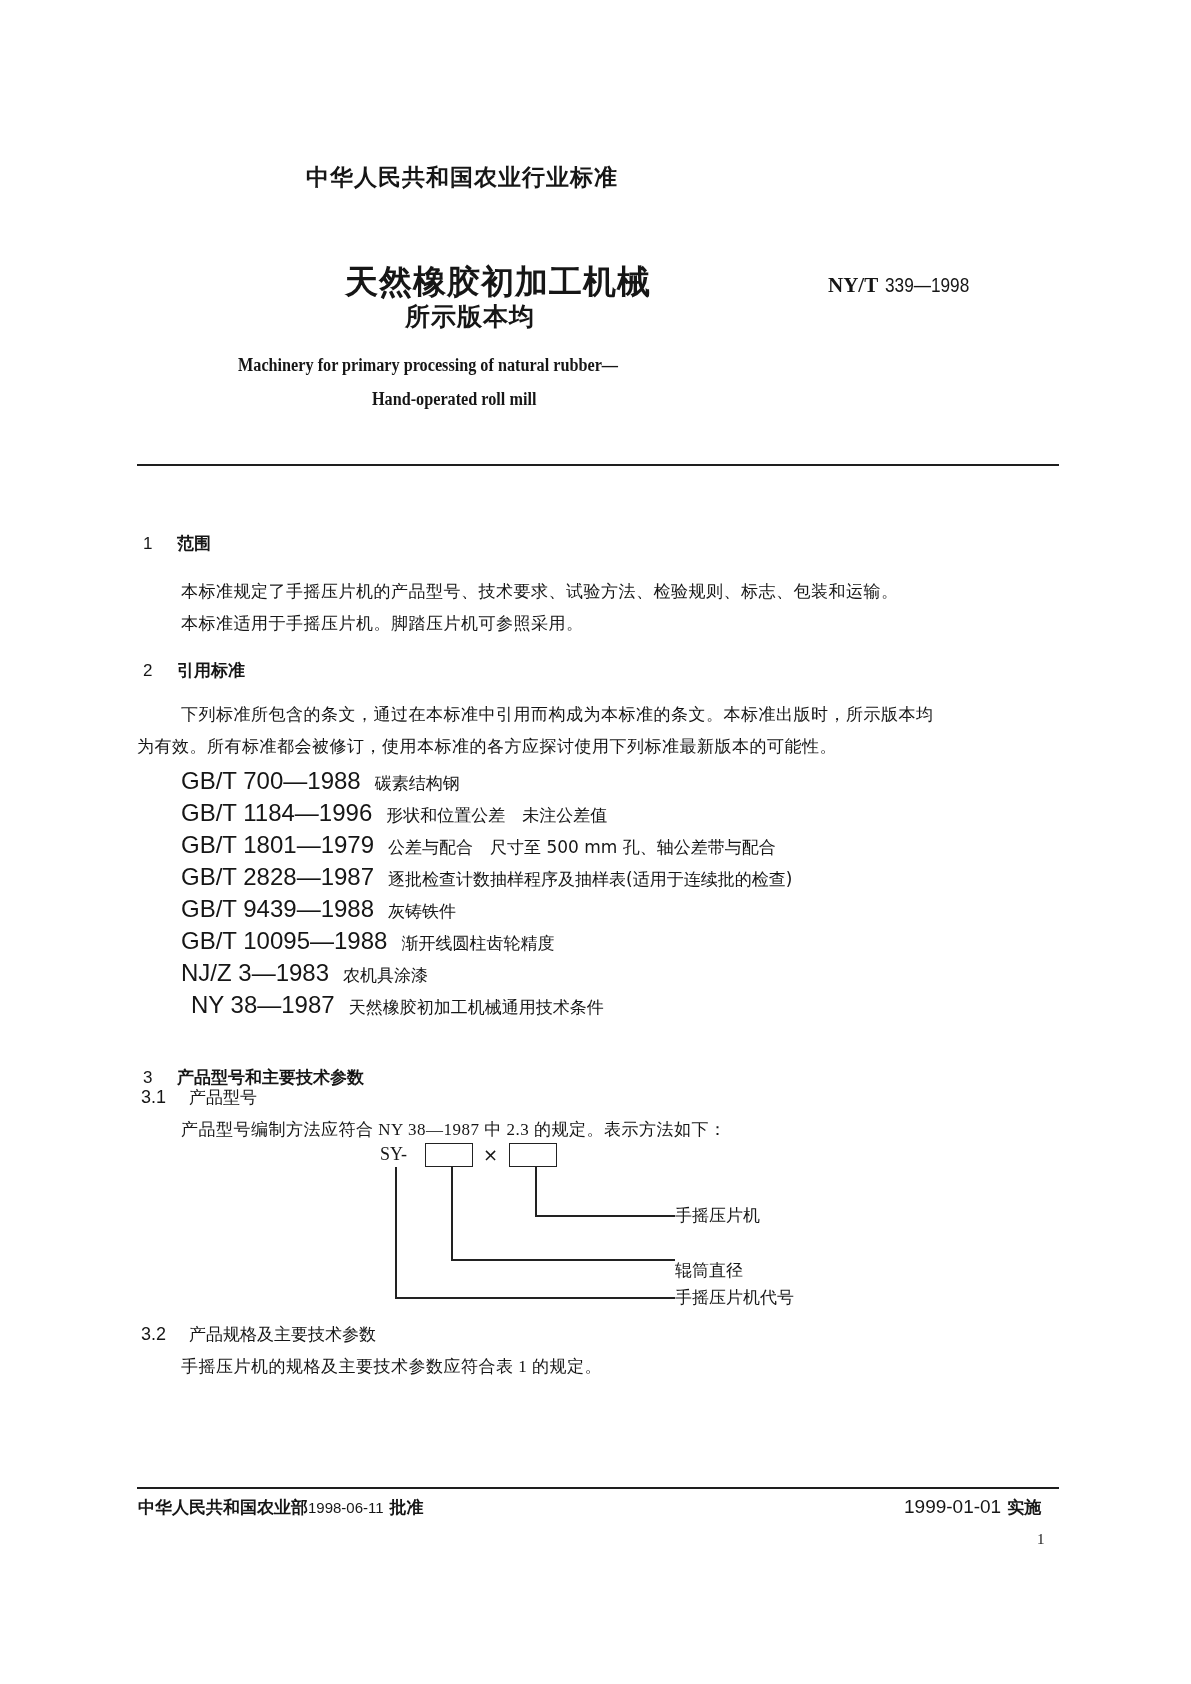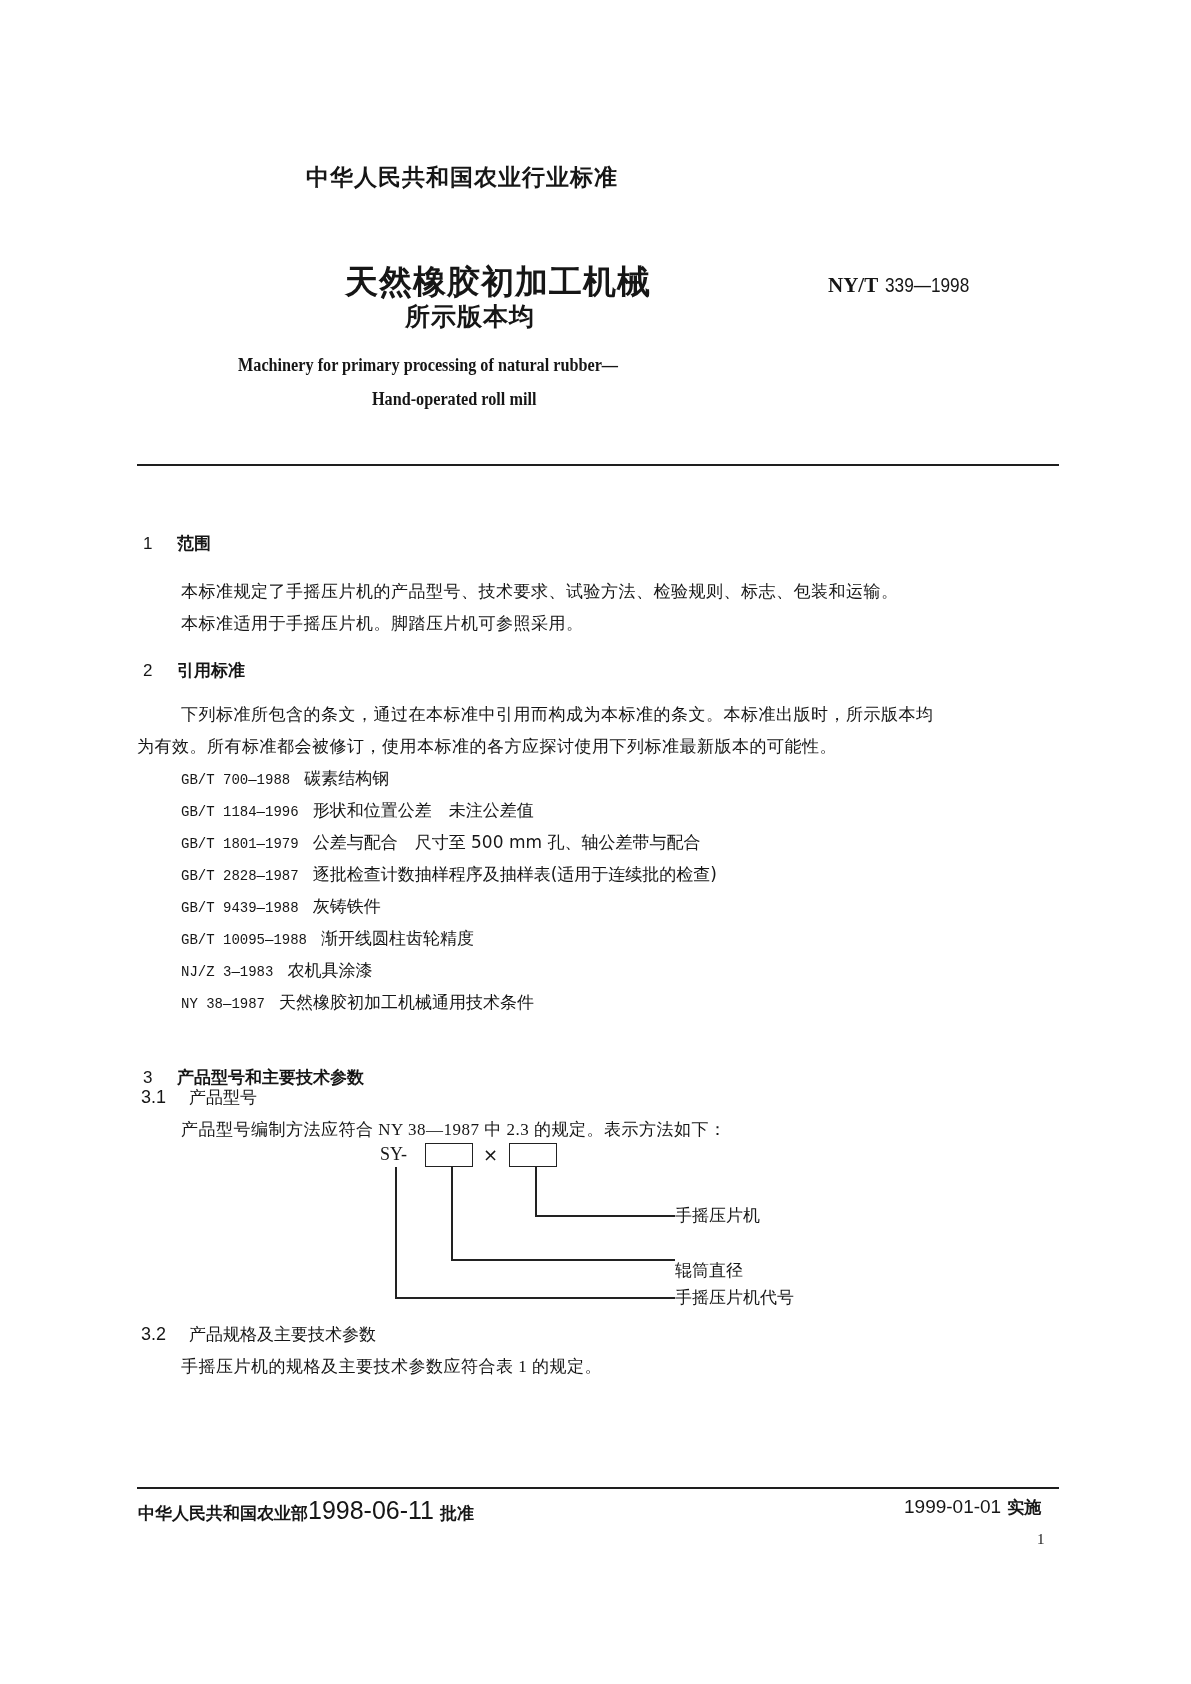--- a/index.html
+++ b/index.html
@@ -28,33 +28,33 @@
     #en-title1 { left: 238px; top: 355px; font-size: 18px; font-weight: bold; font-family: "Liberation Serif", serif; transform: scaleX(0.9); transform-origin: left; }
     #en-title2 { left: 372px; top: 389px; font-size: 18px; font-weight: bold; font-family: "Liberation Serif", serif; transform: scaleX(0.9); transform-origin: left; }
 
     .rule { position: absolute; left: 137px; width: 922px; background: #1e1e1e; }
     #rule-top { top: 464px; height: 2px; }
     #rule-bottom { top: 1487px; height: 2px; }
 
     .sec-h { font-size: 17px; }
     .sec-h .no { font-family: "Liberation Sans", sans-serif; font-weight: normal; display: inline-block; width: 34px; }
     .body-t { font-size: 17px; font-family: Liberation Serif, serif; letter-spacing: 0.5px; }
-    .ref-code { font-family: Liberation Mono, monospace; font-size: 14px; margin-right: 14px; }
+    .ref-code { font-family: Liberation Sans, sans-serif; font-size: 24px; margin-right: 14px; }
     .ref-name { font-family: "DejaVu Sans", sans-serif; font-size: 17px; }
 
     
     #diagram { position: absolute; left: 380px; top: 1143px; width: 460px; height: 170px; }
     #diagram .box { position: absolute; border: 1.5px solid #222; height: 22px; background: transparent; }
     #diagram .ln { position: absolute; background: #222; }
     #diagram .lbl { position: absolute; font-size: 17px; white-space: nowrap; }
     #diagram .pre { position: absolute; font-family: "Liberation Serif", serif; font-size: 18px; }
     #diagram .times { position: absolute; font-size: 18px; }
 
     #footer-left { left: 138px; top: 1496px; font-size: 17px; font-weight: bold; }
-    #footer-left .d { font-family: "Liberation Sans", sans-serif; font-weight: normal; font-size: 25px; }
+    #footer-left .d { font-family: "Liberation Sans", sans-serif; font-weight: normal; font-size: 15px; }
     #footer-right { left: 904px; top: 1496px; font-size: 17px; font-weight: bold; }
     #footer-right .d { font-family: "Liberation Sans", sans-serif; font-weight: normal; font-size: 19px; }
     #page-no { left: 1037px; top: 1531px; font-size: 15px; font-family: "Liberation Serif", serif; }
   </style>
 </head>
 <body>
 
 <div id="std-org" class="abs hei">中华人民共和国农业行业标准</div>
 <div id="title-line1" class="abs hei">天然橡胶初加工机械</div>
 <div id="title-line2" class="abs hei">所示版本均</div>
@@ -93,21 +93,21 @@
 </div>
 <div class="abs" style="left:181px; top:895px;">
   <span class="ref-code">GB/T 9439—1988</span><span class="ref-name">灰铸铁件</span>
 </div>
 <div class="abs" style="left:181px; top:927px;">
   <span class="ref-code">GB/T 10095—1988</span><span class="ref-name">渐开线圆柱齿轮精度</span>
 </div>
 <div class="abs" style="left:181px; top:959px;">
   <span class="ref-code">NJ/Z 3—1983</span><span class="ref-name">农机具涂漆</span>
 </div>
-<div class="abs" style="left:181px; top:991px;">
+<div class="abs" style="left:191px; top:991px;">
   <span class="ref-code">NY 38—1987</span><span class="ref-name">天然橡胶初加工机械通用技术条件</span>
 </div>
 
 <div class="abs sec-h hei" style="left:143px; top:1038px;margin-top:28px;">
   <span class="no">3</span><span>产品型号和主要技术参数</span>
 </div>
 
 <div class="abs sec-h" style="left:141px; top:1086px;">
   <span class="no" style="width:48px; font-size:18px;">3.1</span><span>产品型号</span>
 </div>

